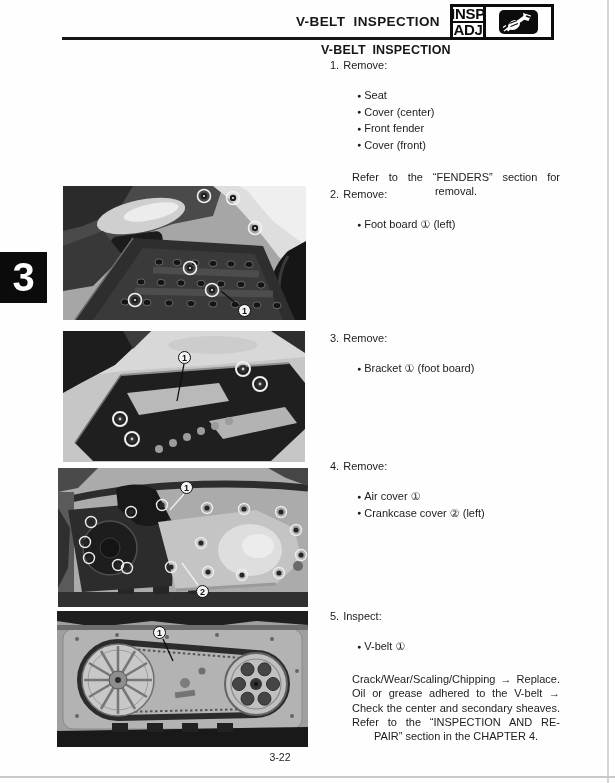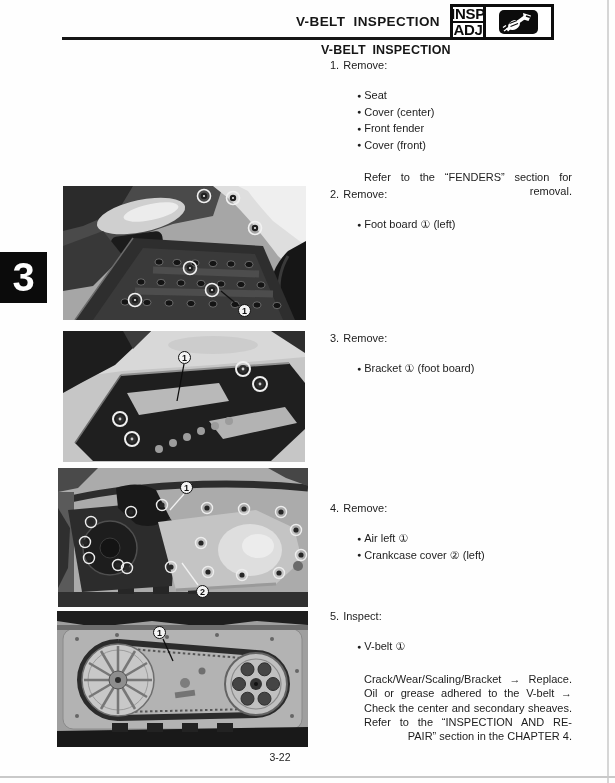--- a/index.html
+++ b/index.html
@@ -31,27 +31,27 @@
 
   
   .chapter-tab{
     position:absolute;left:0;top:252px;width:47px;height:51px;background:#0b0b0b;
     color:#fff;font-weight:bold;font-size:40px;display:flex;align-items:center;justify-content:center;
   }
 
   
   .section-heading{position:absolute;left:321px;top:43px;font-weight:bold;font-size:12.5px;letter-spacing:.2px;word-spacing:3px;color:#161616;}
   .step{position:absolute;left:330px;width:228px;font-size:11px;line-height:14.4px;color:#1c1c1c;}
-  .step-1{top:58px}.step-2{top:187px}.step-3{top:331px}.step-4{top:501px}.step-5{top:609px}
+  .step-1{top:58px}.step-2{top:187px}.step-3{top:331px}.step-4{top:459px}.step-5{top:609px}
   .step-num{margin-right:4px;}
   .bullets{margin:16px;padding:0 0 0 11px;list-style:none;}
   .bullets li::before{content:"●";font-size:7px;margin-right:3px;position:relative;top:-1.5px;}
-  .note{margin:16px;padding-left:18px;width:208px;}
+  .note{margin:4px;padding-left:18px;width:208px;}
   .jline{text-align:justify;text-align-last:justify;}
-  .lline{text-align:right;}
+  .lline{text-align:center;}
 
   
   .figure{position:absolute;background:#a9a9a9;}
   .figure svg{display:block;width:100%;height:100%;}
   .callout{
     position:absolute;width:13px;height:13px;border:1.2px solid #111;border-radius:50%;
     background:#f4f4f4;color:#111;font-size:9px;font-weight:bold;line-height:13px;
     text-align:center;box-sizing:border-box;
   }
   .page-number{position:absolute;left:0;top:751px;width:560px;text-align:center;font-size:10.5px;color:#222;}
@@ -121,34 +121,34 @@
     <ul class="bullets">
       <li>Bracket ① (foot board)</li>
     </ul>
   </div>
 
   <div class="step step-4">
     <div>
       <span class="step-num">4.</span><span class="step-action">Remove:</span>
     </div>
     <ul class="bullets">
-      <li>Air left ①</li>
+      <li>Air cover ①</li>
       <li>Crankcase cover ② (left)</li>
     </ul>
   </div>
 
   <div class="step step-5">
     <div>
       <span class="step-num">5.</span><span class="step-action">Inspect:</span>
     </div>
     <ul class="bullets">
       <li>V-belt ①</li>
     </ul>
     <div class="note">
-      <div class="jline">Crack/Wear/Scaling/Bracket → Replace.</div>
+      <div class="jline">Crack/Wear/Scaling/Chipping → Replace.</div>
       <div class="jline">Oil or grease adhered to the V-belt →</div>
       <div class="jline">Check the center and secondary sheaves.</div>
       <div class="jline">Refer to the “INSPECTION AND RE-</div>
       <div class="lline">PAIR” section in the CHAPTER 4.</div>
     </div>
   </div>
 
   <div class="figure" style="left:63px;top:186px;width:243px;height:134px">
     <svg viewBox="0 0 243 134">
       <rect width="243" height="134" fill="#a6a6a6"></rect>

